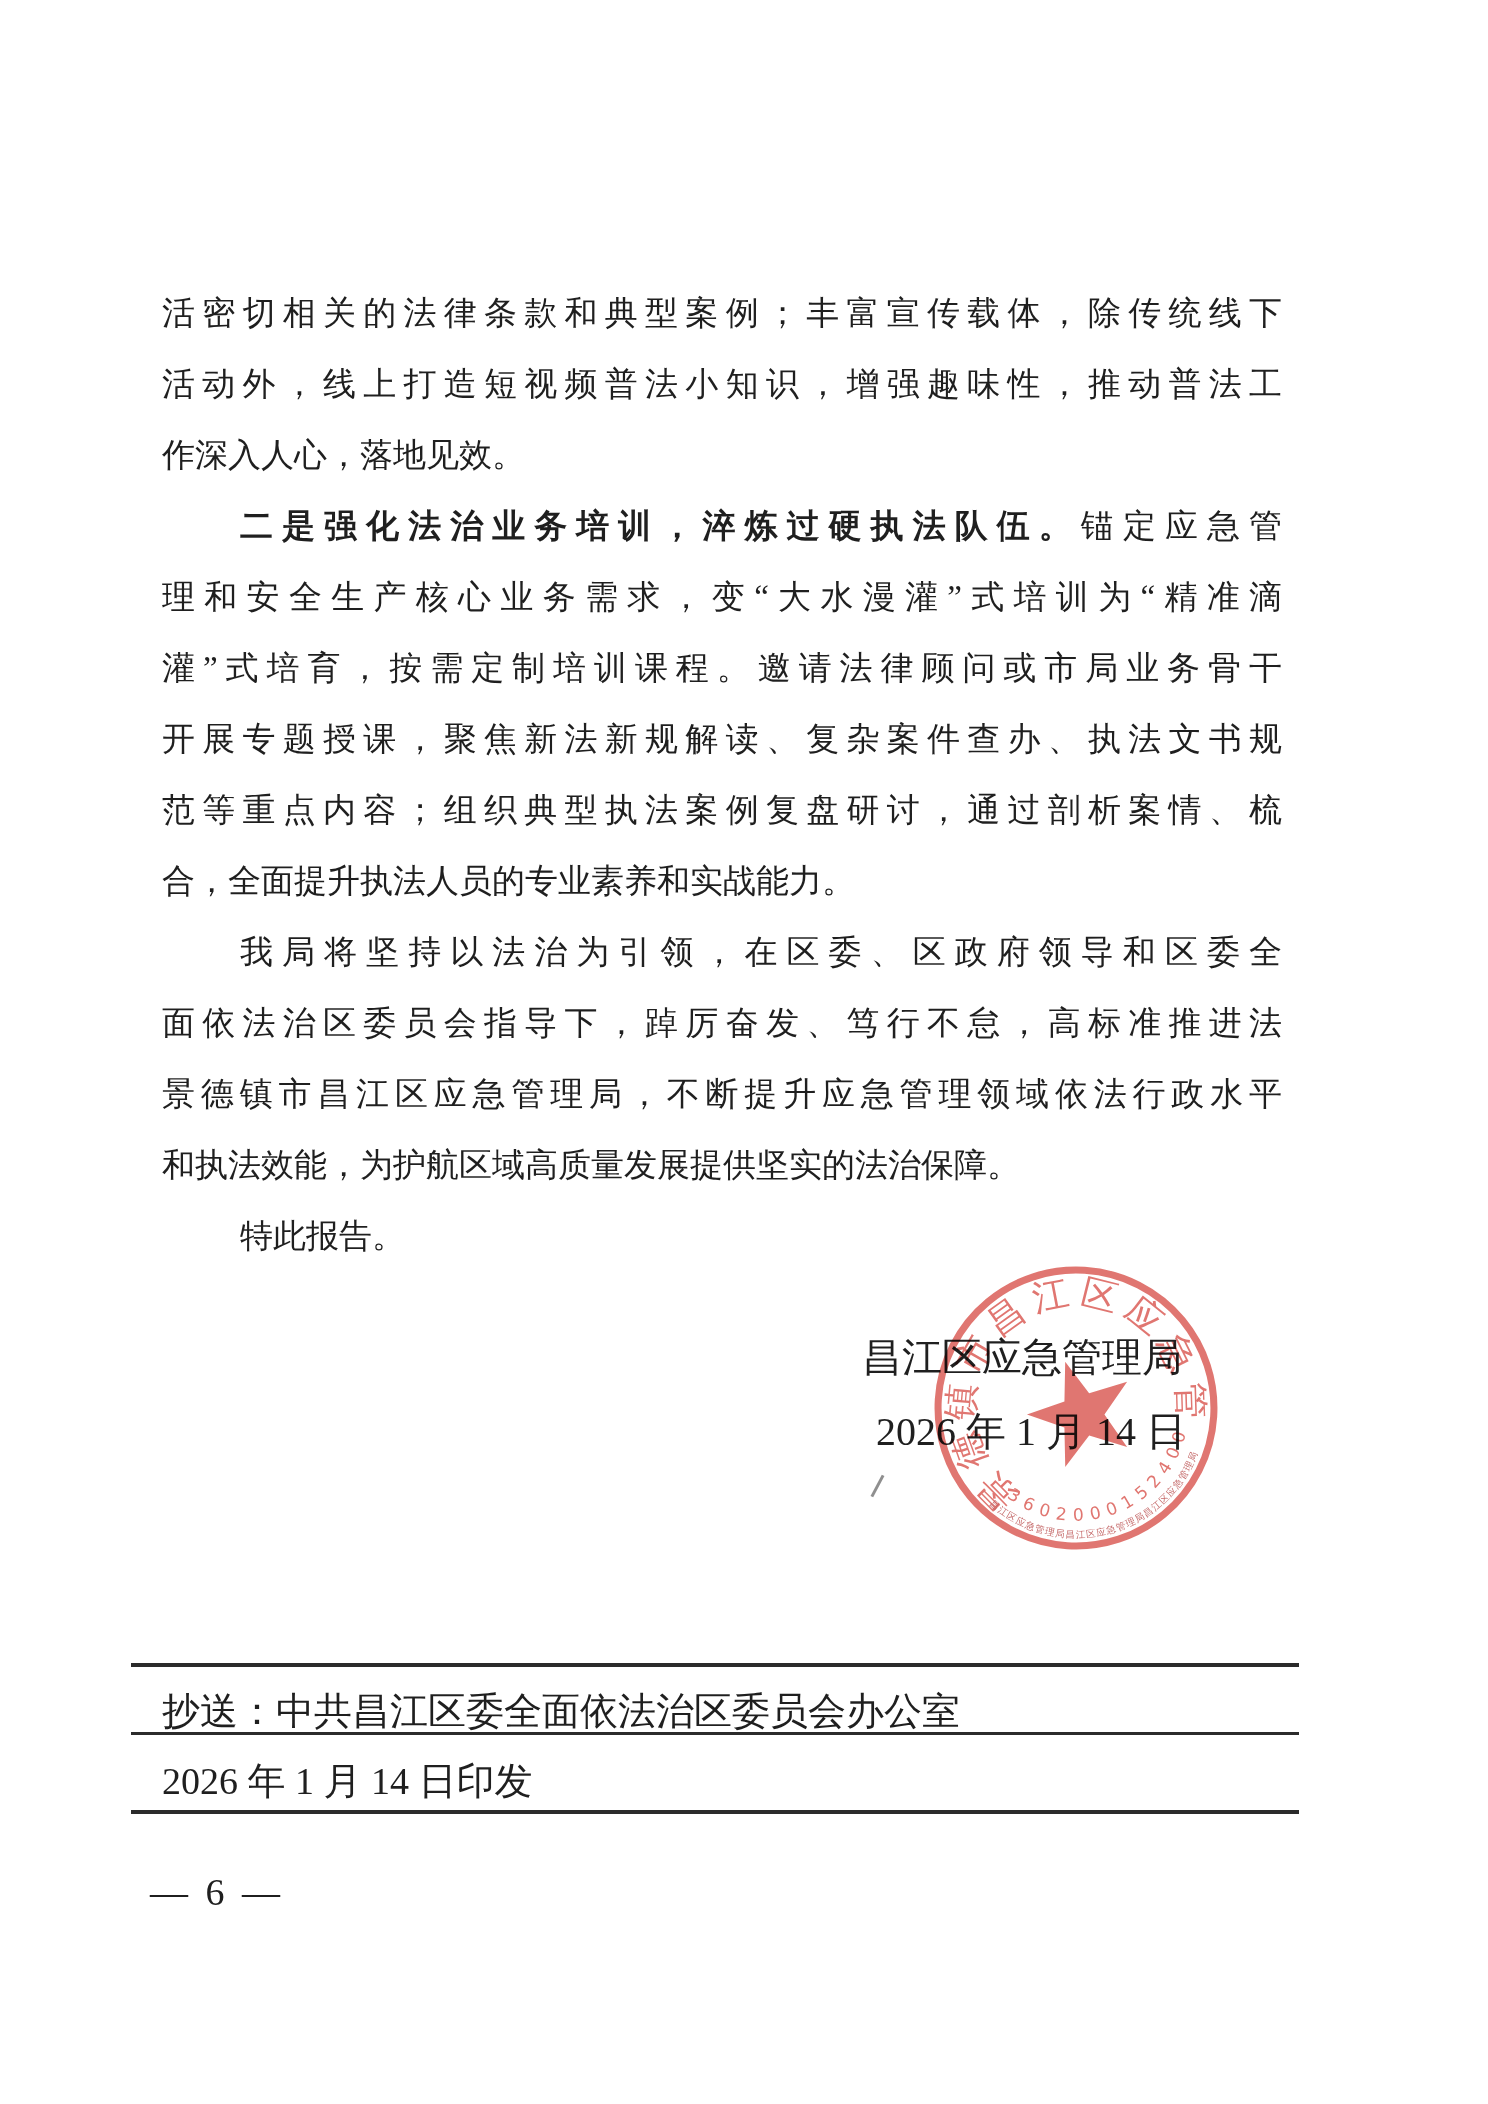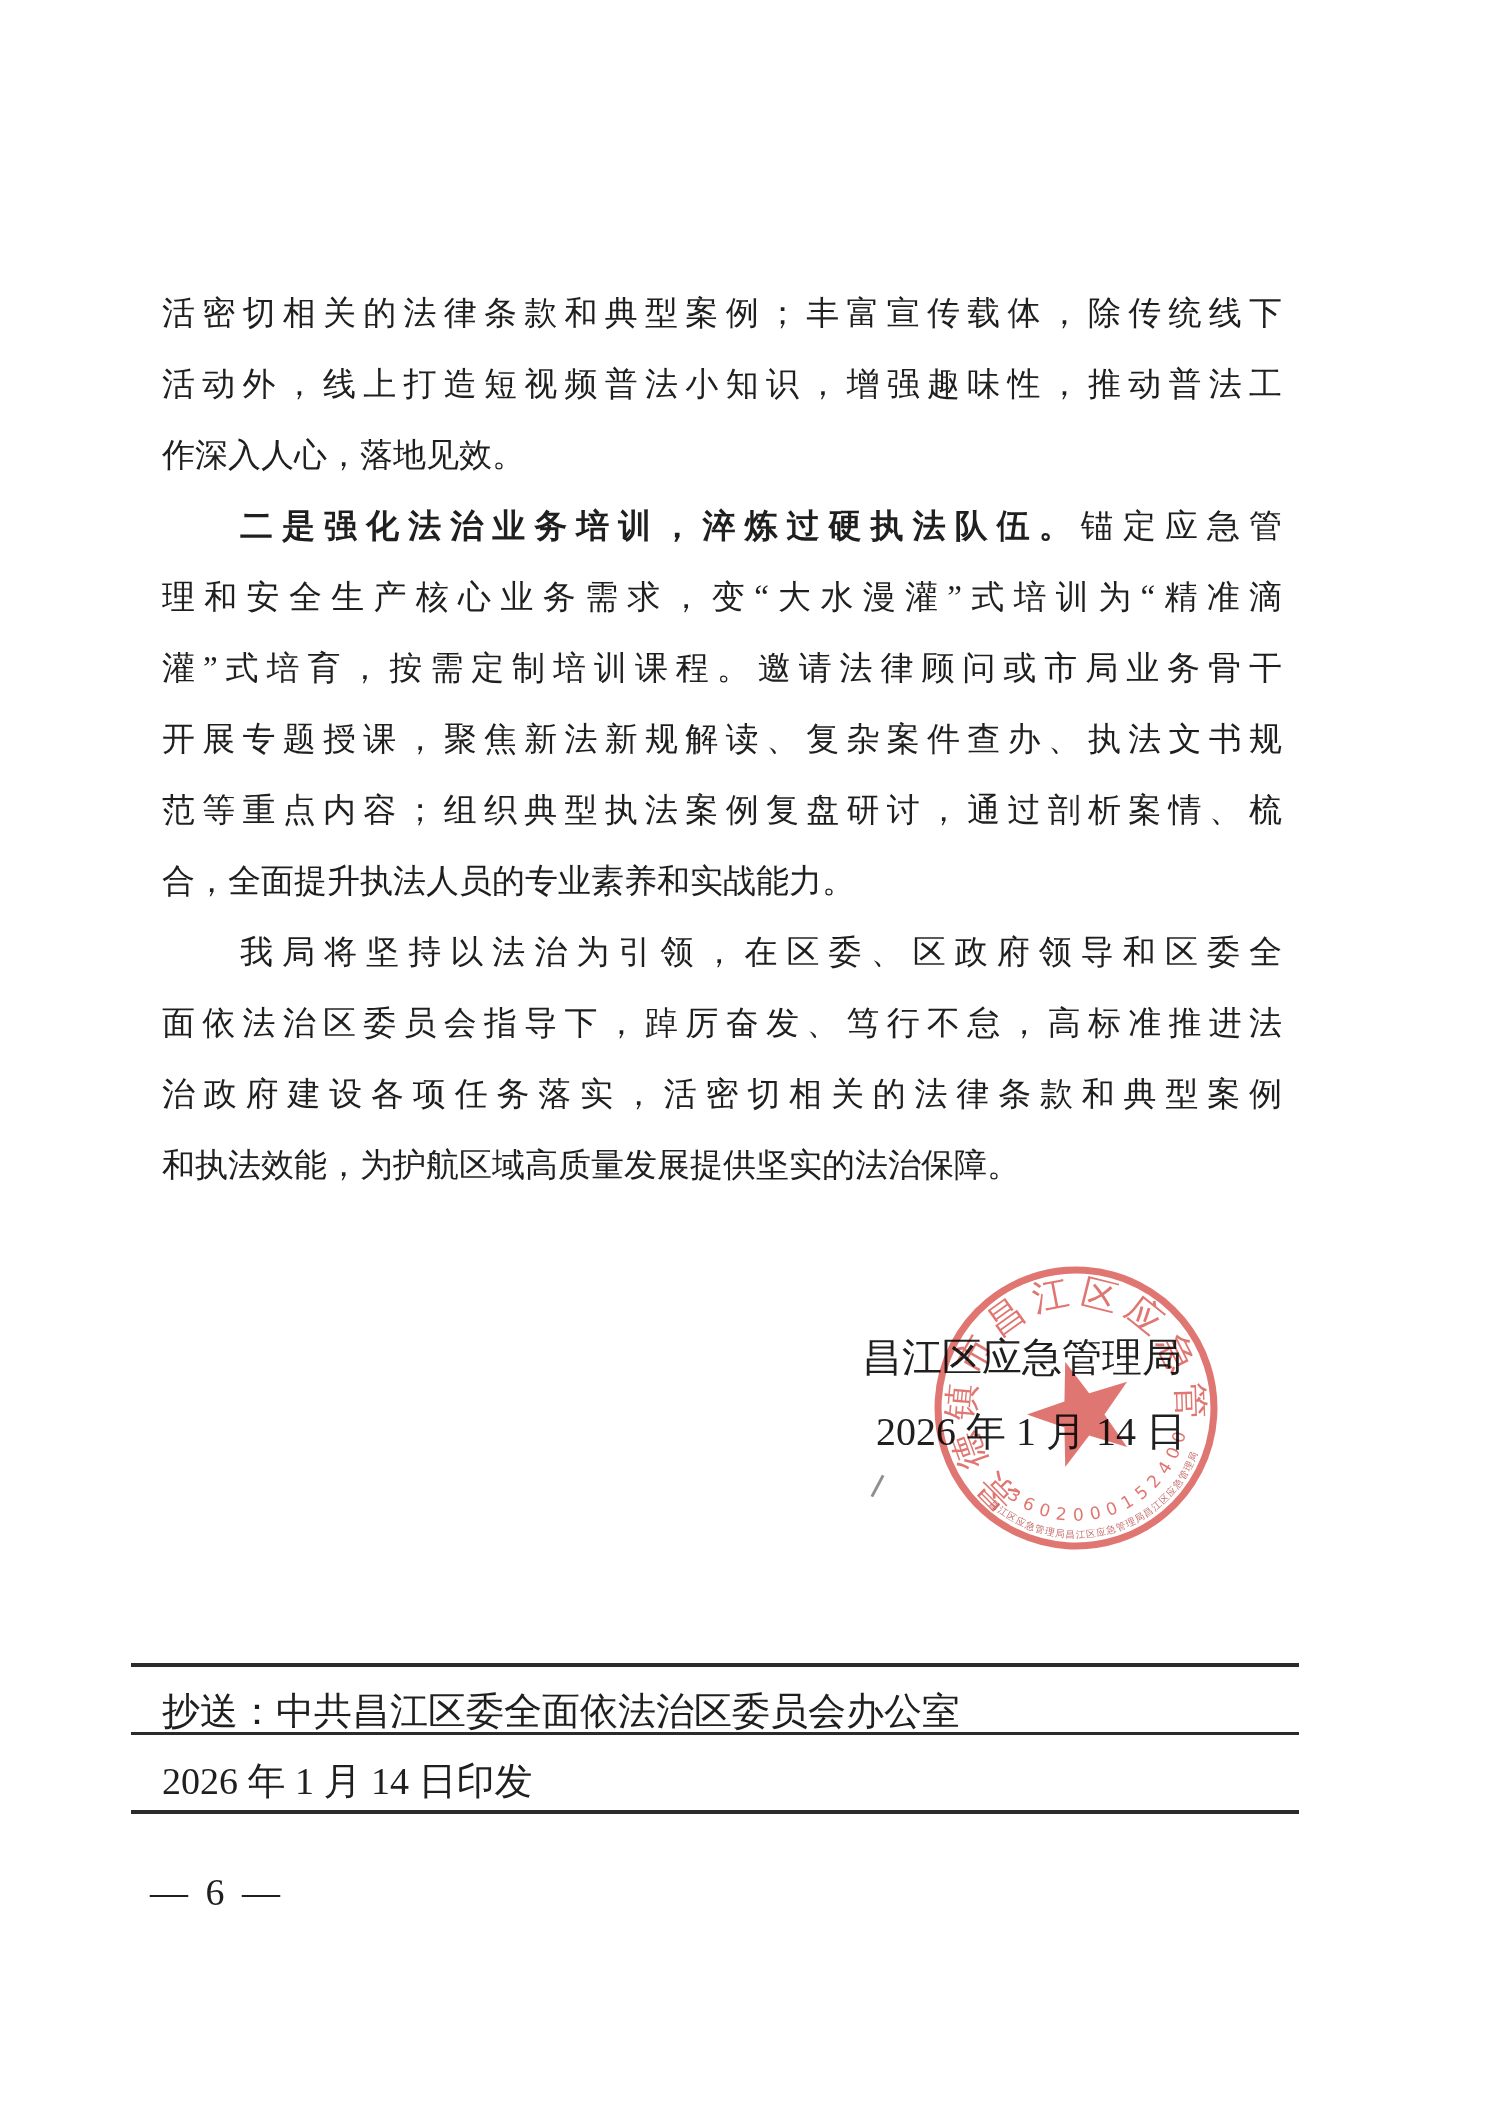--- a/index.html
+++ b/index.html
@@ -121,22 +121,23 @@
       <div class="bline just"><span>活动外，线上打造短视频普法小知识，增强趣味性，推动普法工</span></div>
       <div class="bline"><span>作深入人心，落地见效。</span></div>
       <div class="bline just ind"><span class="bold">二是强化法治业务培训，淬炼过硬执法队伍。</span><span>锚定应急管</span></div>
       <div class="bline just"><span>理和安全生产核心业务需求，变“大水漫灌”式培训为“精准滴</span></div>
       <div class="bline just"><span>灌”式培育，按需定制培训课程。邀请法律顾问或市局业务骨干</span></div>
       <div class="bline just"><span>开展专题授课，聚焦新法新规解读、复杂案件查办、执法文书规</span></div>
       <div class="bline just"><span>范等重点内容；组织典型执法案例复盘研讨，通过剖析案情、梳</span></div>
       <div class="bline"><span>合，全面提升执法人员的专业素养和实战能力。</span></div>
       <div class="bline just ind"><span>我局将坚持以法治为引领，在区委、区政府领导和区委全</span></div>
       <div class="bline just"><span>面依法治区委员会指导下，踔厉奋发、笃行不怠，高标准推进法</span></div>
-      <div class="bline just"><span>治政府建设各项任务落实，活密切相关的法律条款和典型案例</span></div>
+      <div class="bline just"><span>景德镇市昌江区应急管理局，不断提升应急管理领域依法行政水平</span></div>
       <div class="bline"><span>和执法效能，为护航区域高质量发展提供坚实的法治保障。</span></div>
+      <div class="bline ind"><span>特此报告。</span></div>
     </div>
 
   <div class="sig-agency">昌江区应急管理局</div>
   <div class="sig-date">2026 年 1 月 14 日</div>
 
   <svg class="seal" viewBox="0 0 290 290" xmlns="http://www.w3.org/2000/svg">
     <defs>
       <path id="ringPath" d="M 66.9 210.6 A 102 102 0 1 1 223.1 210.6" fill="none"></path>
       <path id="codePath" d="M 48 201 A 112 112 0 0 0 242 201" fill="none"></path>
       <path id="microPath" d="M 33.3 209.5 A 129 129 0 0 0 256.7 209.5" fill="none"></path>

